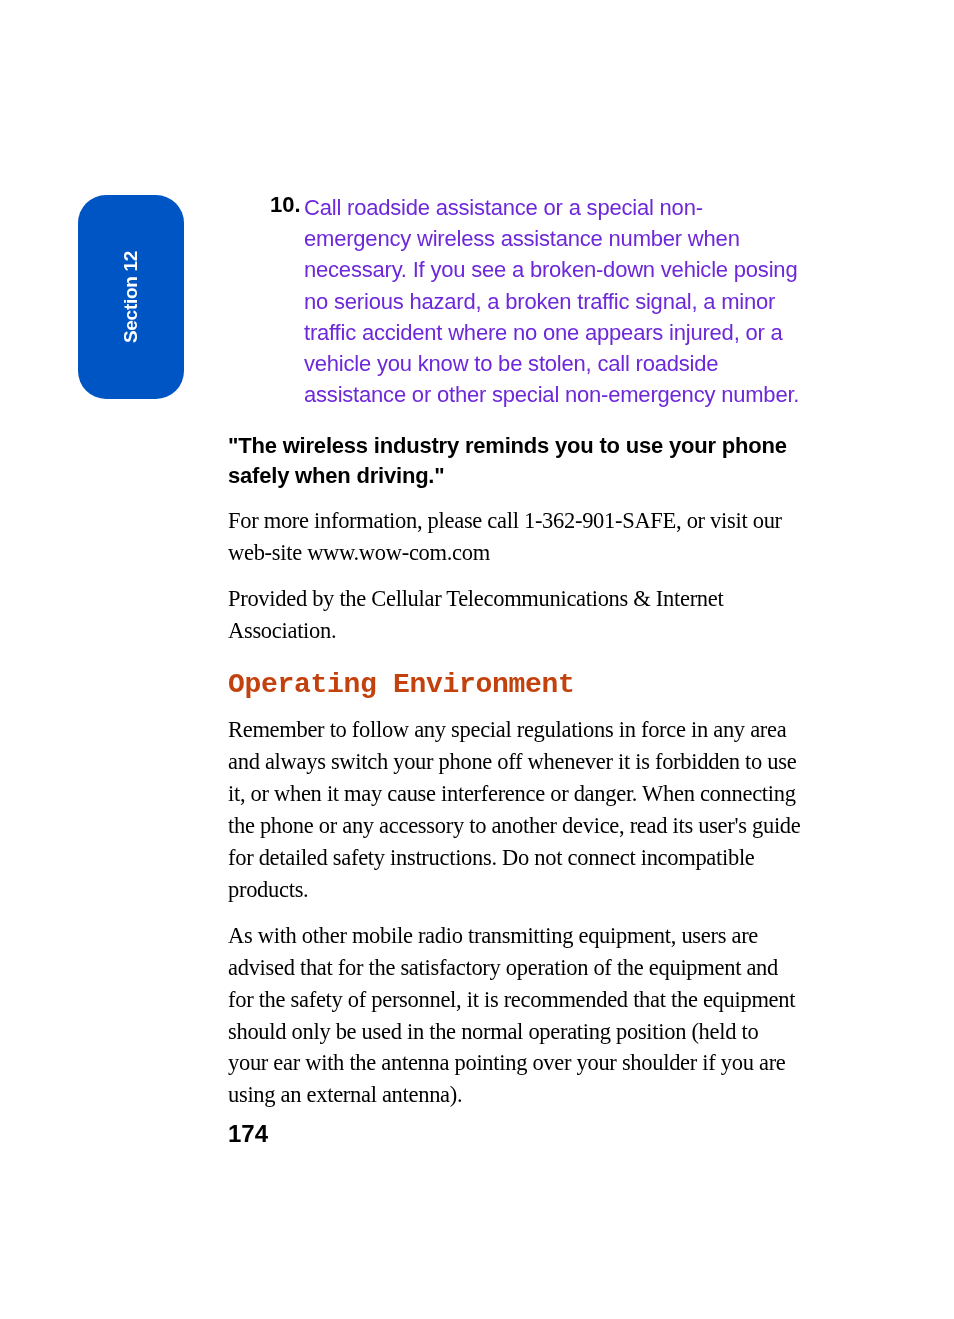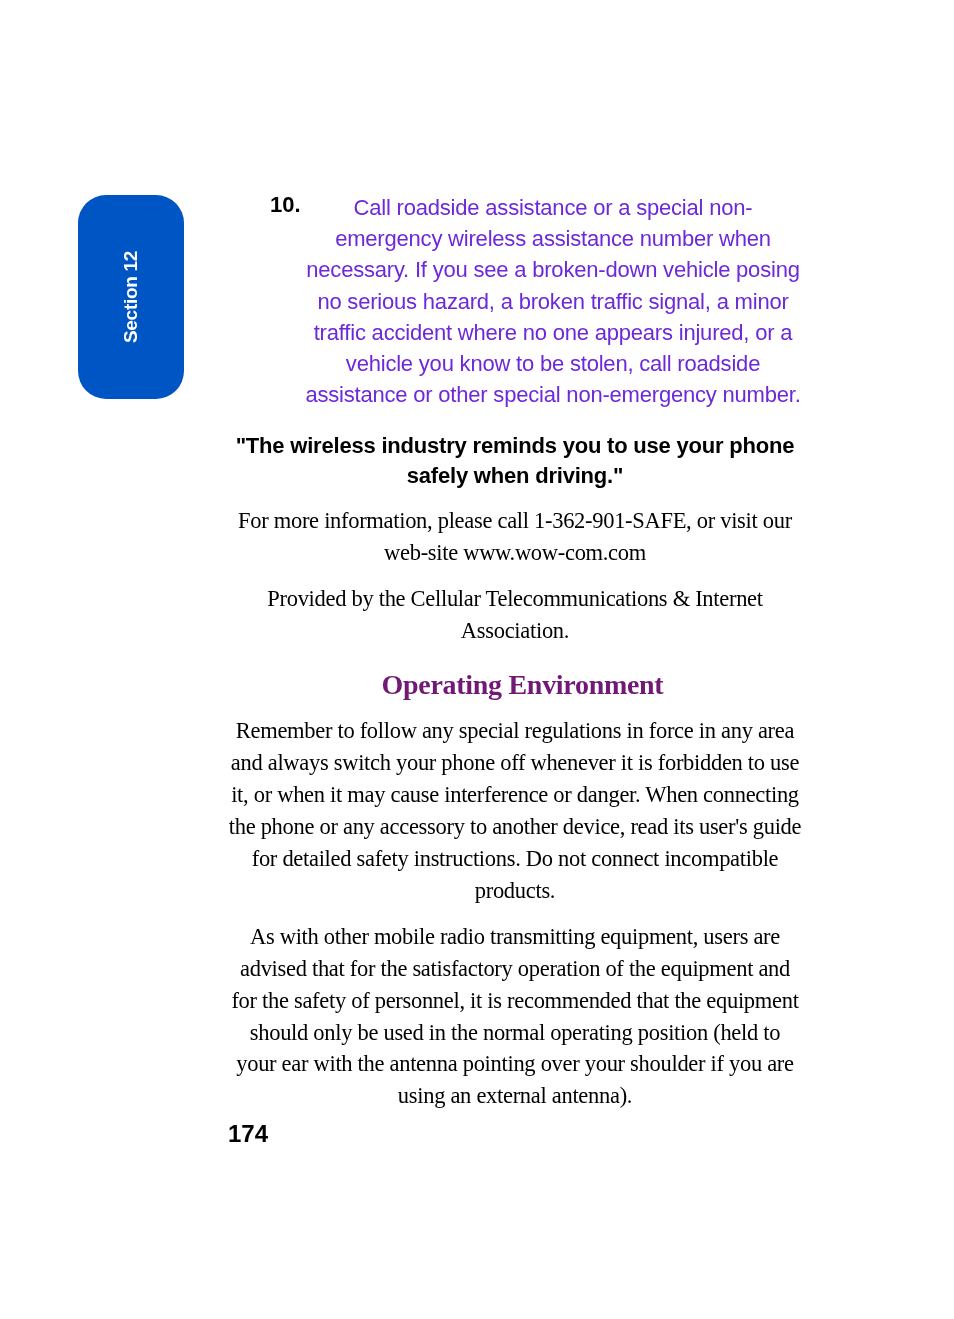--- a/index.html
+++ b/index.html
@@ -34,21 +34,20 @@
       font-weight: bold;
       font-size: 19px;
       white-space: nowrap;
       letter-spacing: -0.3px;
     }
     .content {
       position: absolute;
       left: 228px;
       top: 192px;
       width: 574px;
-      text-align: center;
     }
     .list-item {
       display: flex;
       margin-bottom: 18px;
     }
     .list-number {
       font-family: Arial, Helvetica, sans-serif;
       font-weight: bold;
       font-size: 22px;
       color: #000000;
@@ -76,28 +75,27 @@
     }
     .body-text {
       font-family: Georgia, 'Book Antiqua', Palatino, serif;
       font-size: 22.5px;
       color: #000000;
       line-height: 1.42;
       margin-bottom: 14px;
       letter-spacing: -0.3px;
     }
     .heading {
-      font-family: Liberation Serif, serif;
+      font-family: Liberation Mono, monospace;
       font-weight: bold;
       font-size: 28px;
-      color: #701a75;
+      color: #c2410c;
       margin-top: 22px;
       margin-bottom: 14px;
       letter-spacing: -0.3px;
-      margin-left: 15px;
     }
     .page-number {
       position: absolute;
       left: 228px;
       top: 1120px;
       font-family: Arial, Helvetica, sans-serif;
       font-weight: bold;
       font-size: 24px;
       color: #000000;
     }

